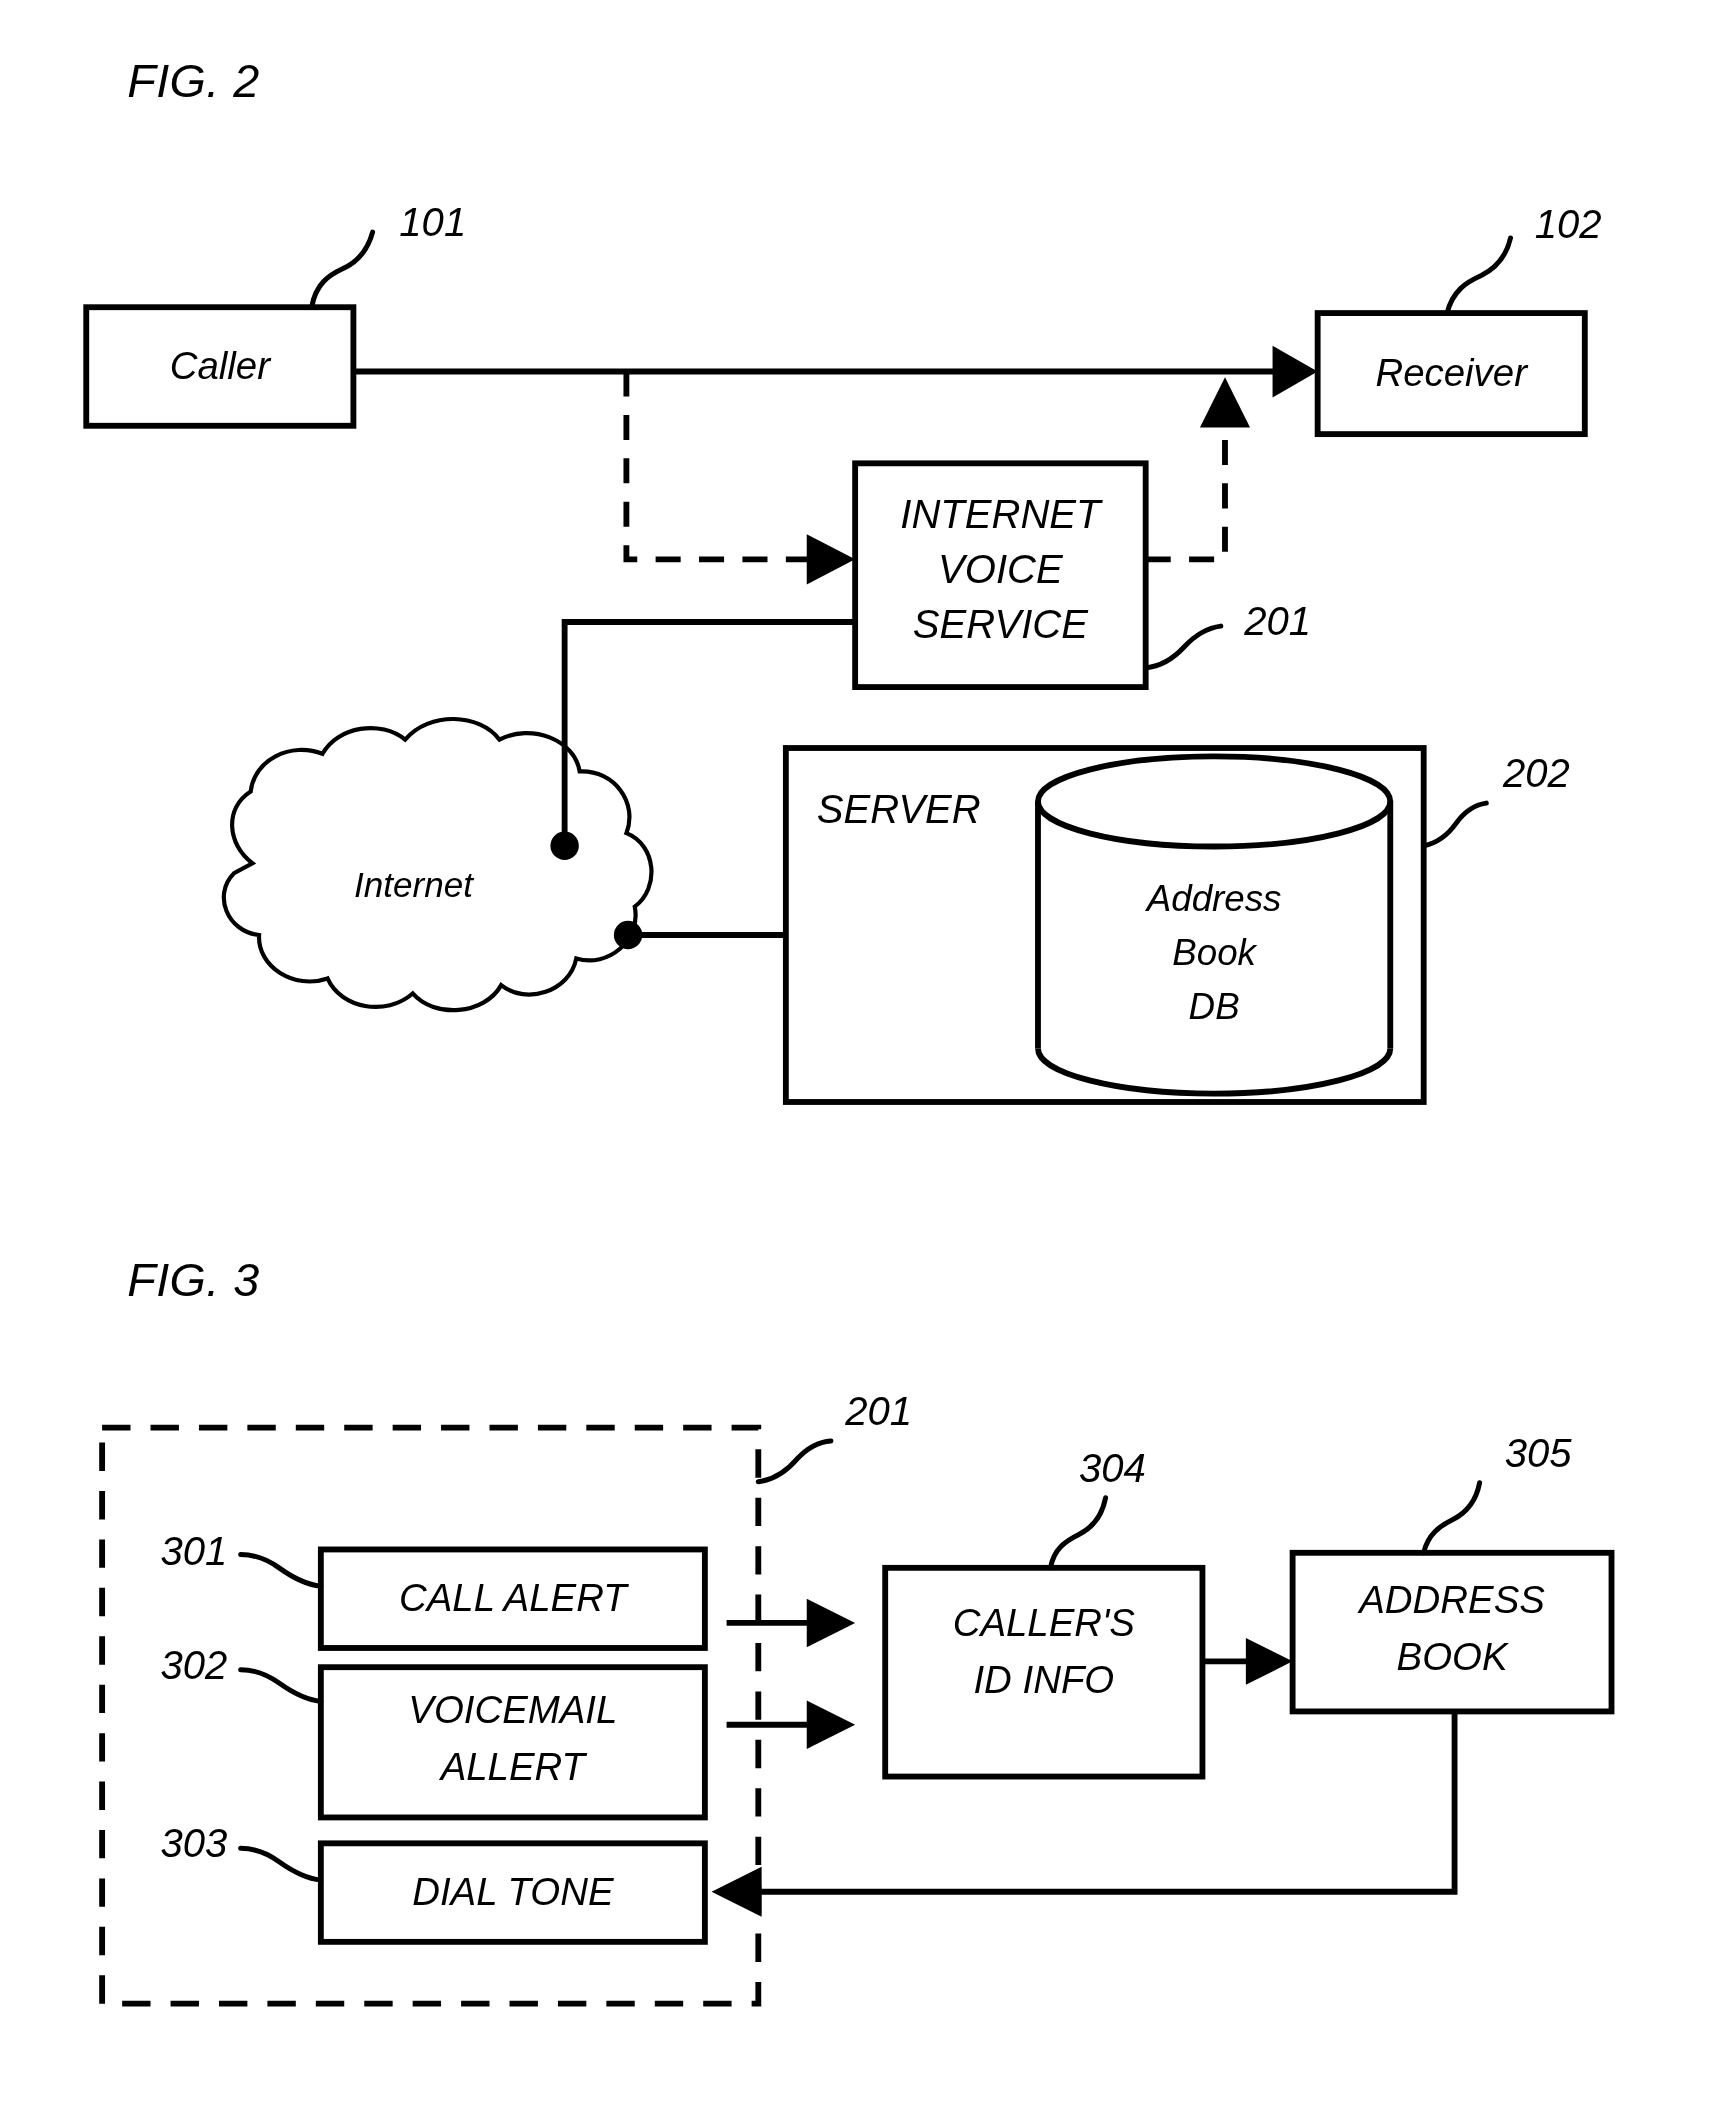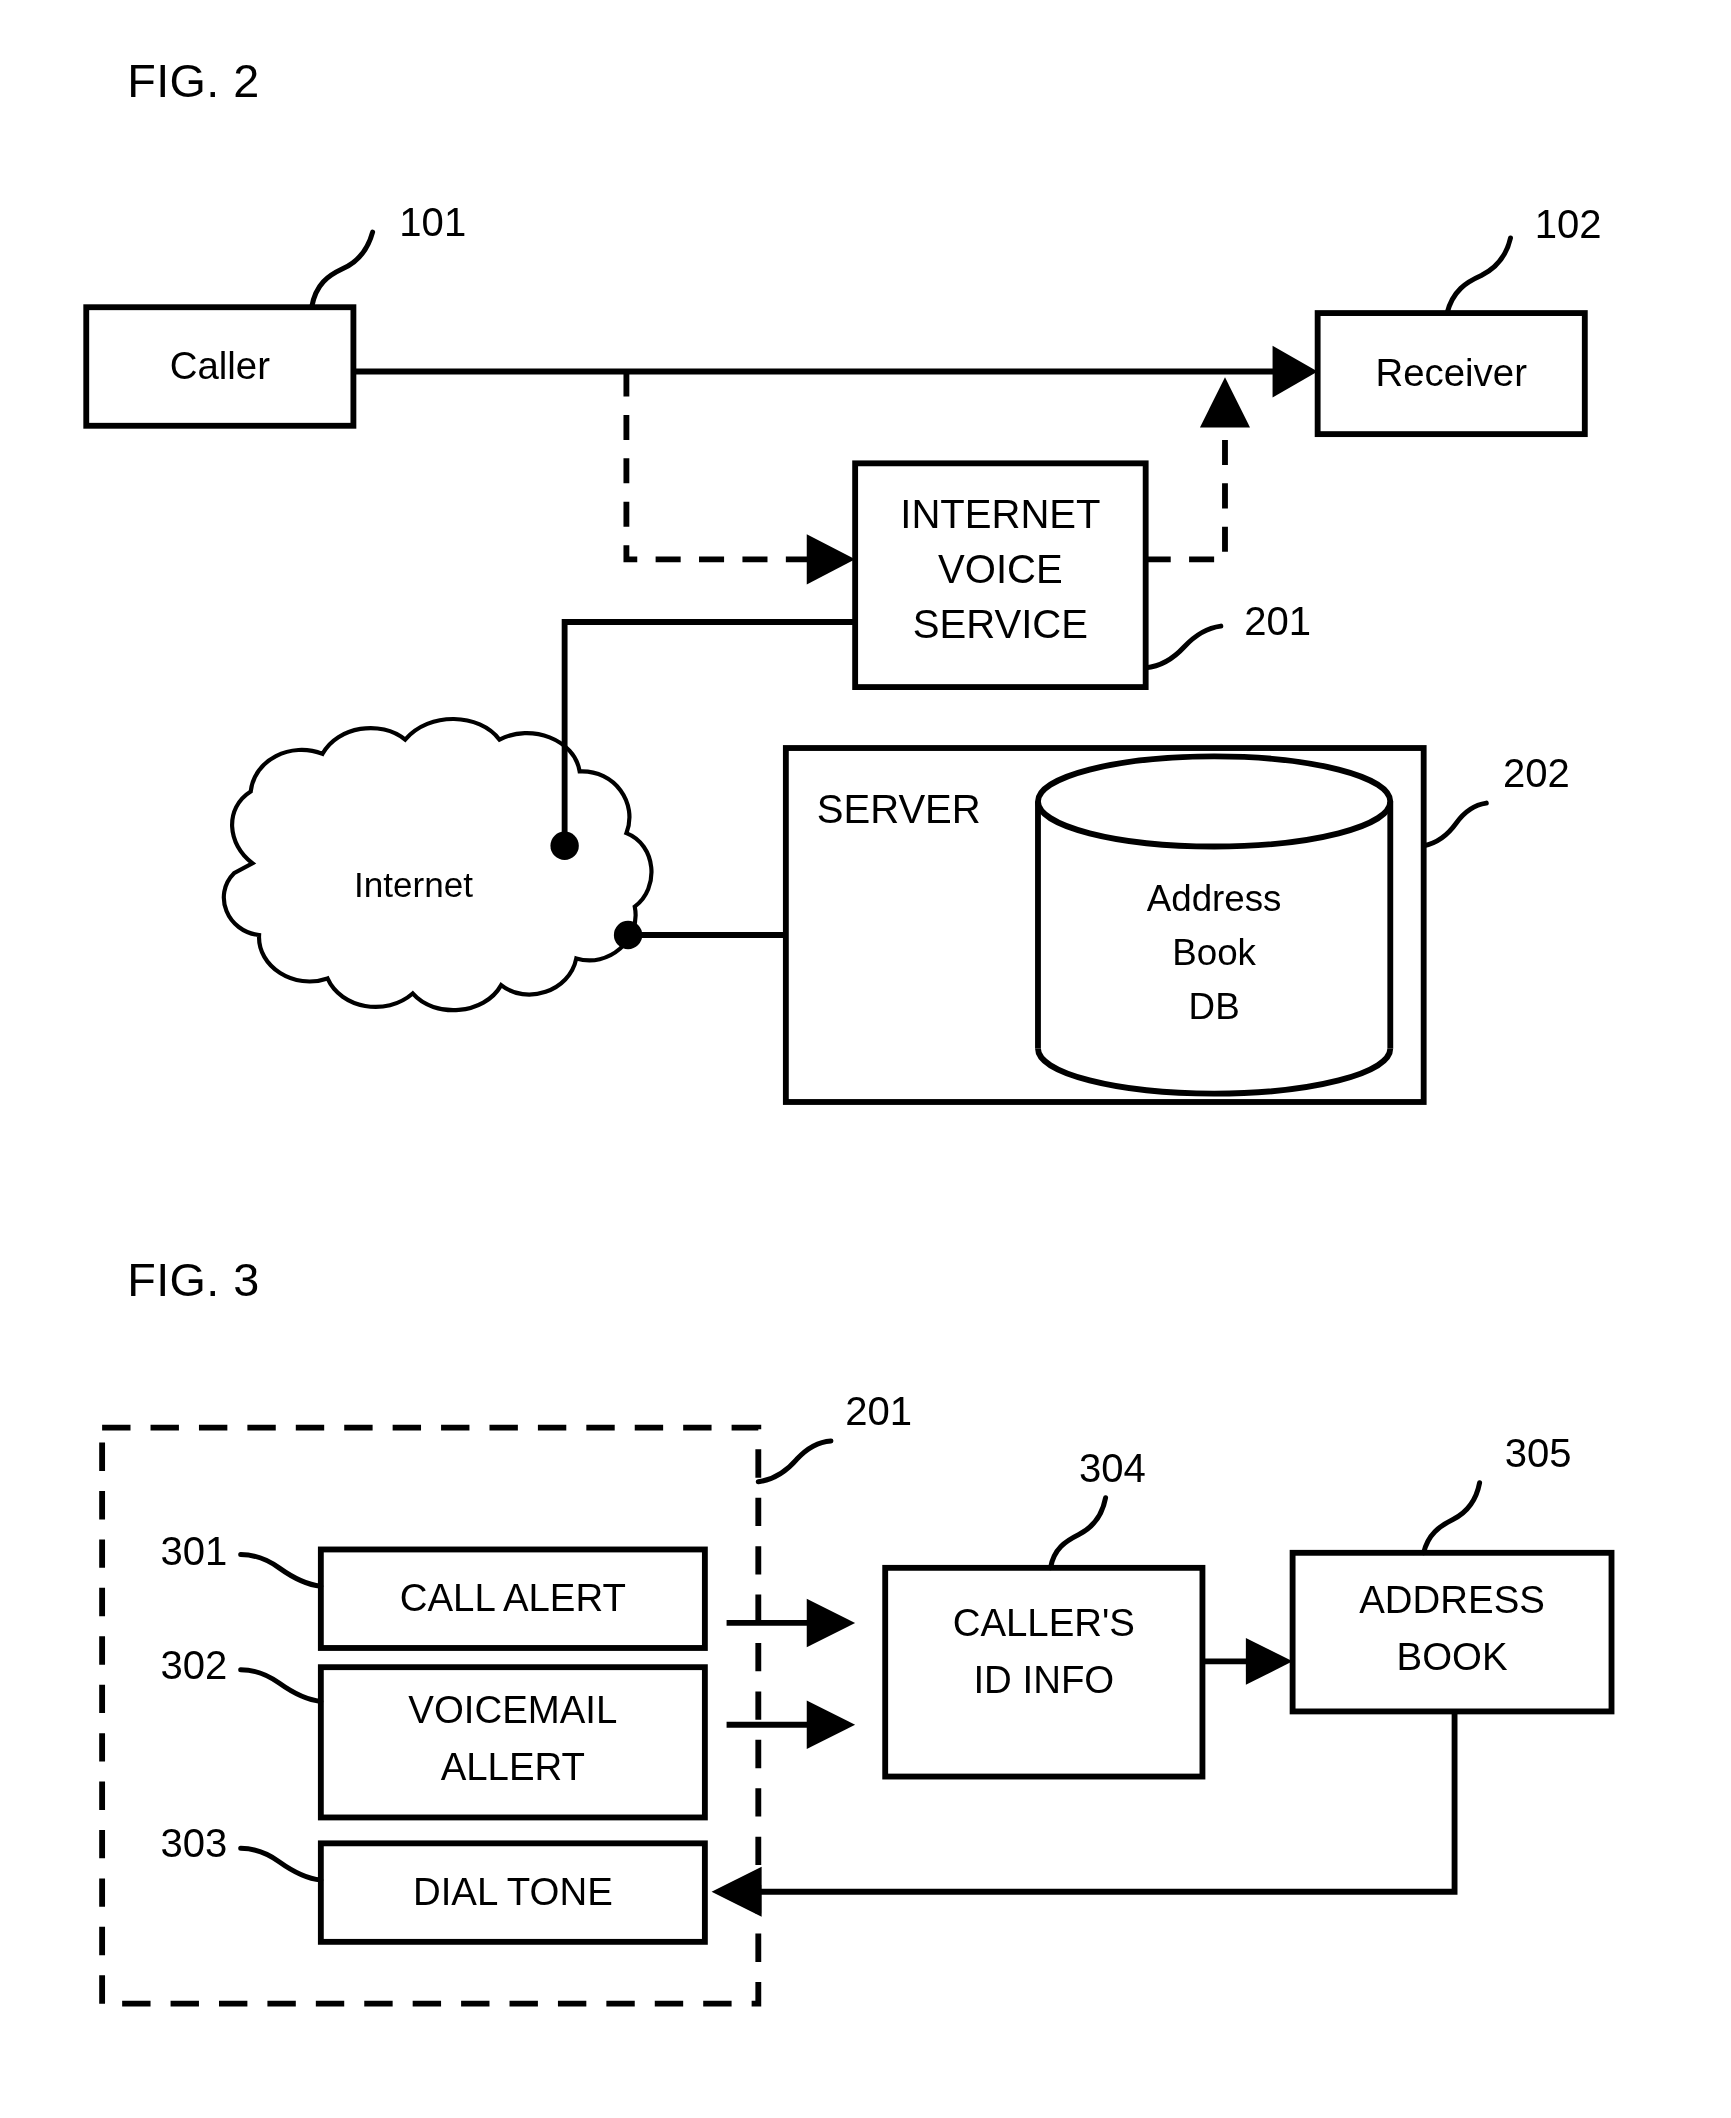--- a/index.html
+++ b/index.html
@@ -12,20 +12,21 @@
     height: 2118px;
     font-family: "Liberation Sans", sans-serif;
     color: #000000;
     overflow: hidden;
   }
   #sheet {
     position: relative;
     width: 1456px;
     height: 2118px;
     background: #ffffff;
+    font-style: italic;
   }
   svg.diagram {
     position: absolute;
     top: 0;
     left: 0;
     width: 1732px;
     height: 2118px;
     display: block;
   }
   text {

